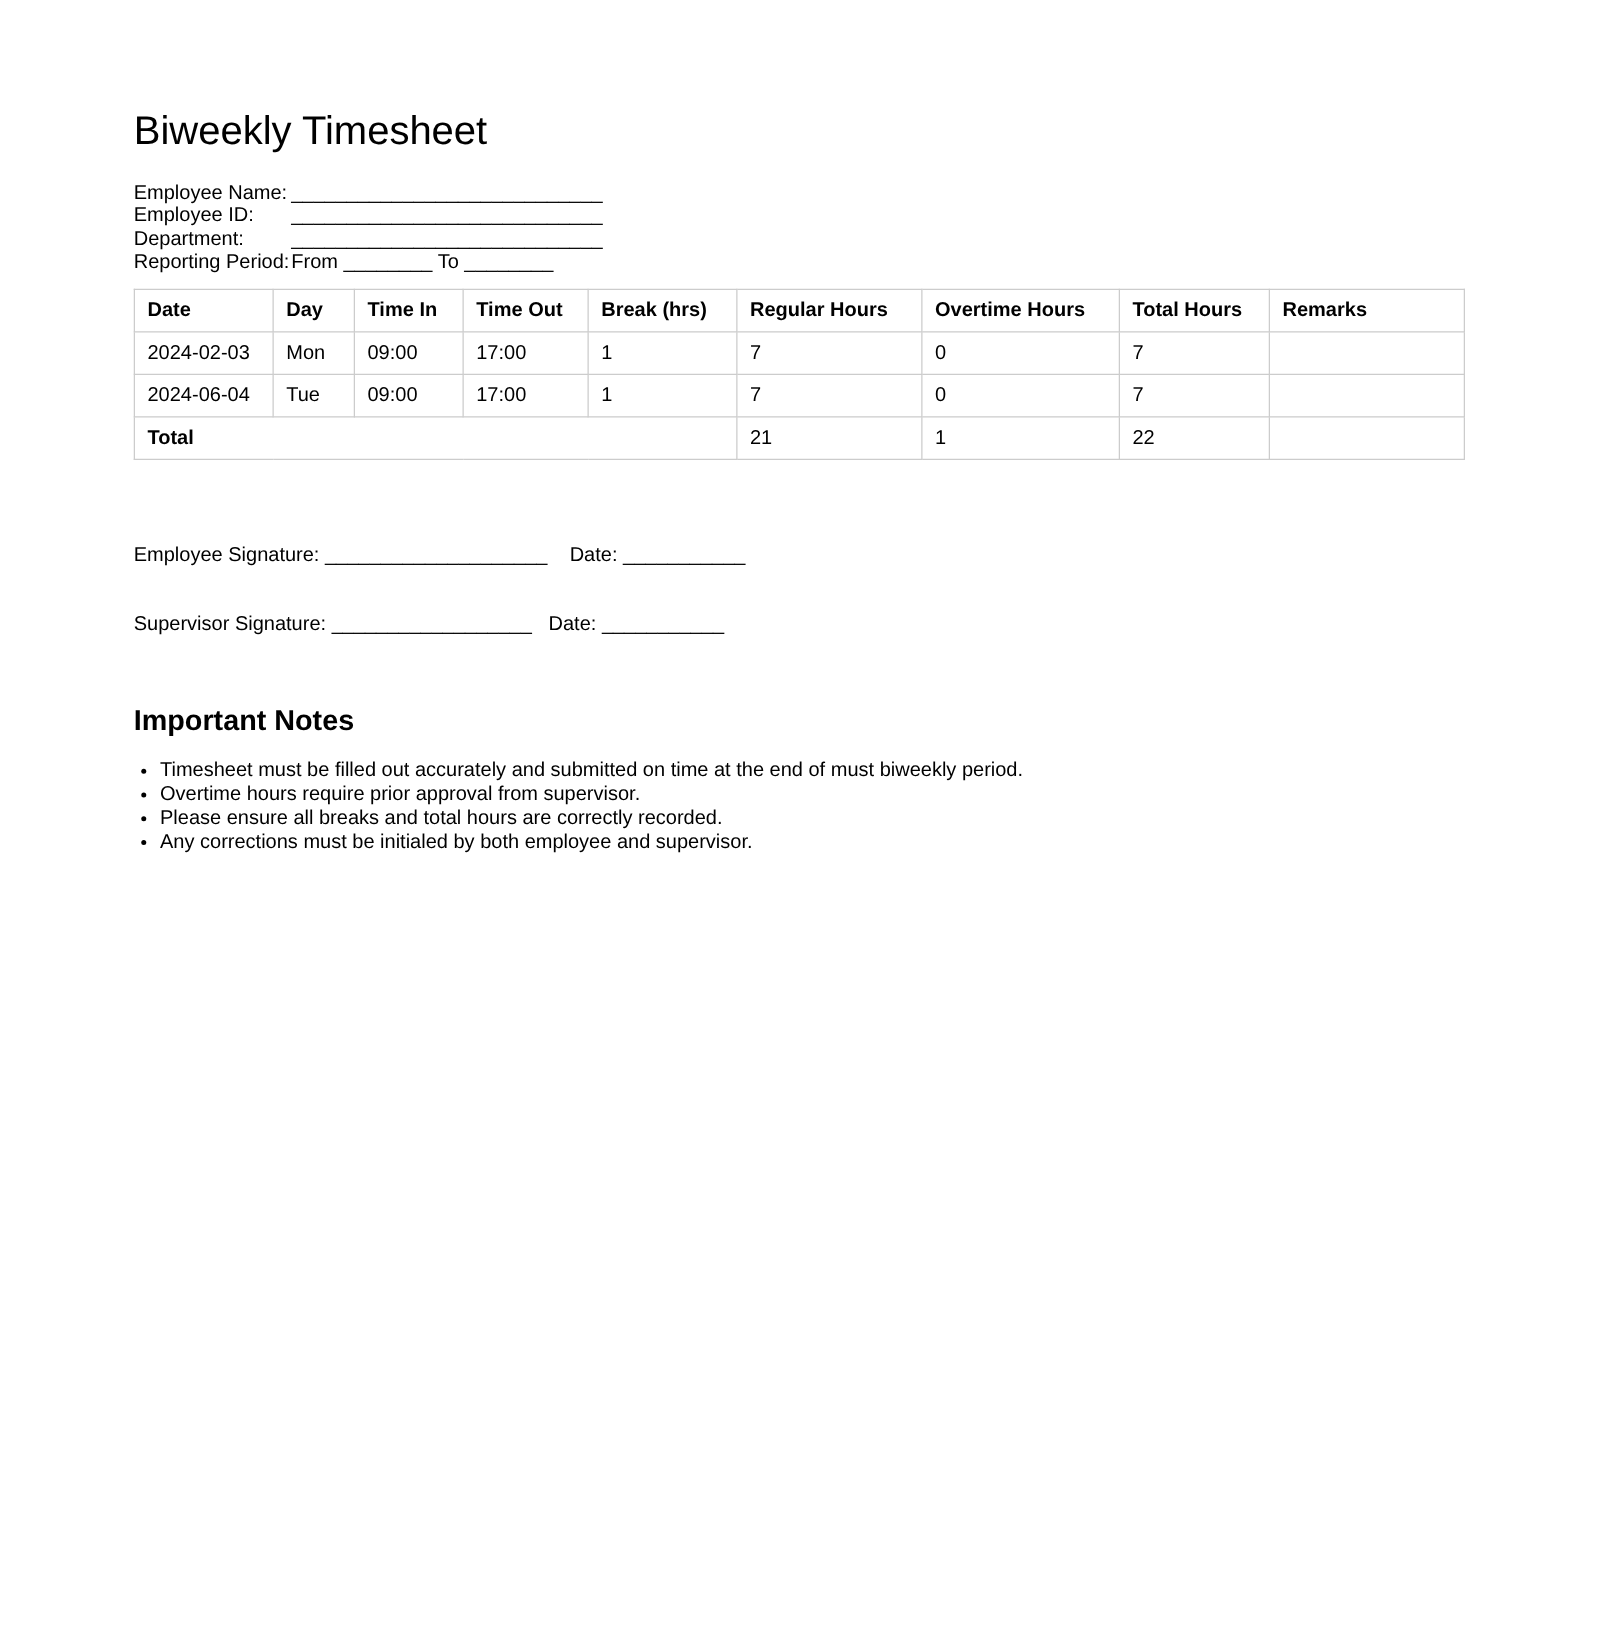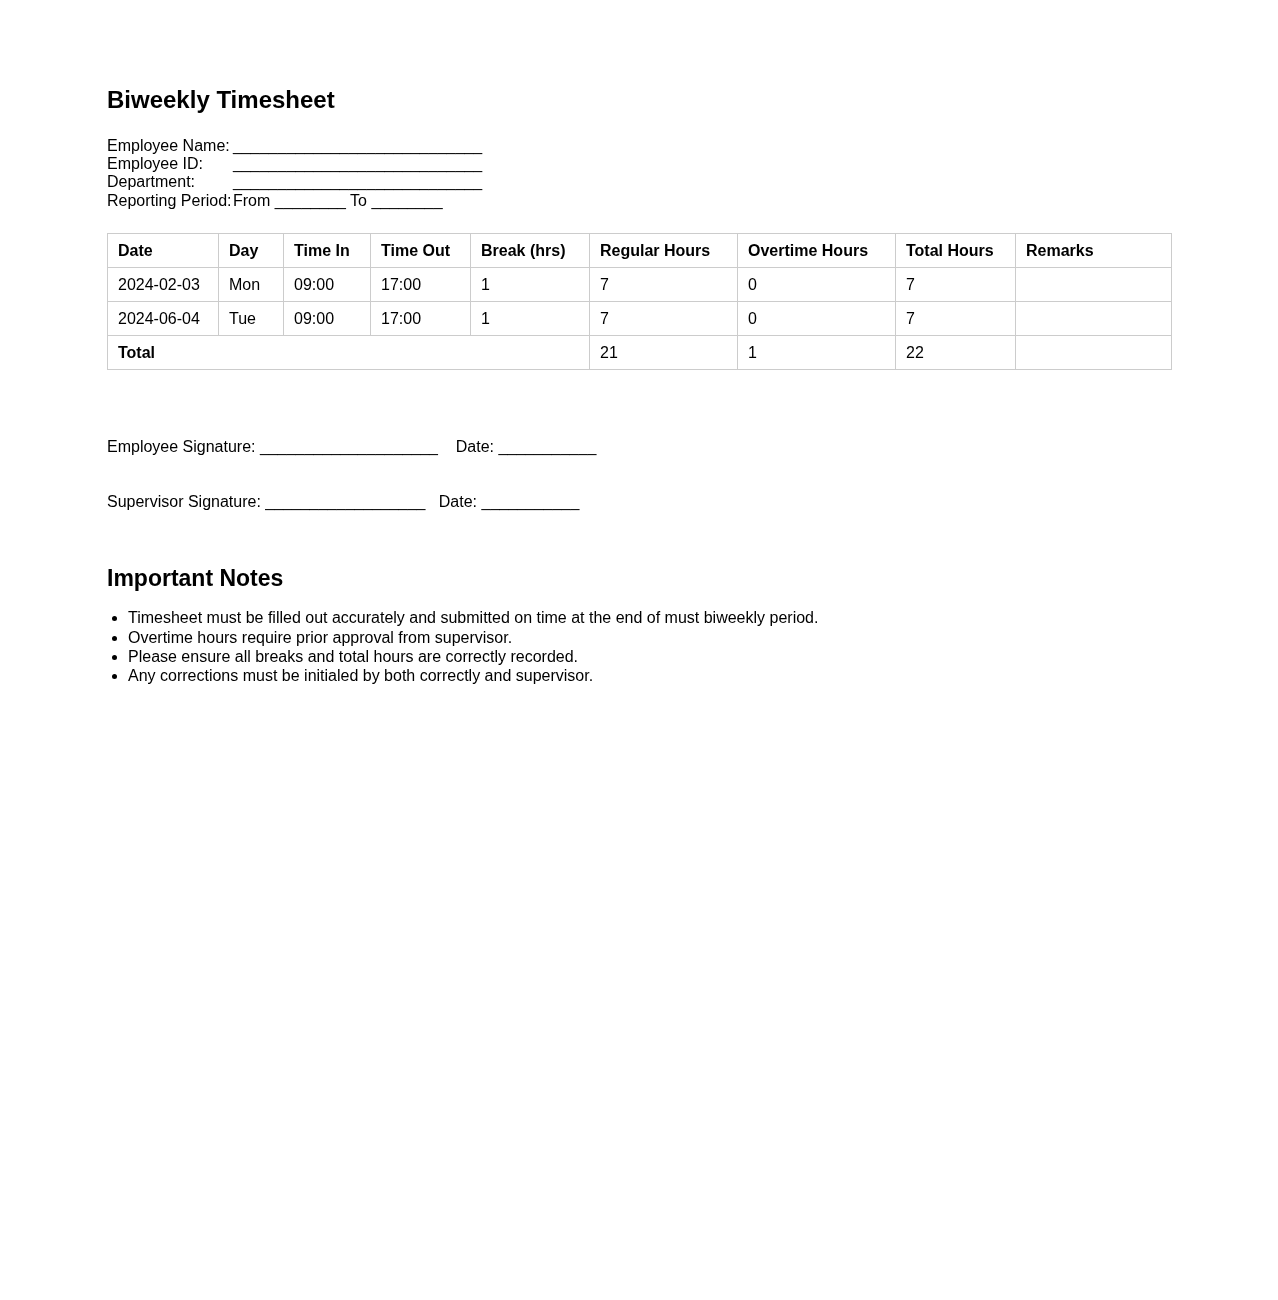--- a/index.html
+++ b/index.html
@@ -8,37 +8,37 @@
     width: 1278px;
     height: 1300px;
     overflow: hidden;
     padding: 86px 107px 0 107px;
     font-family: "Liberation Sans", sans-serif;
     font-size: 16px;
     line-height: 1.15;
     color: #000000;
   }
   h1.doc-title {
-    font-size: 24px;
+    font-size: 32px;
     line-height: 1.15;
-    font-weight: bold;
+    font-weight: normal;
     margin: 0 0 23px 0;
   }
   .fields { margin: 0; }
   .field-row { white-space: pre-wrap; }
   .field-label {
     display: inline-block;
     width: 126px;
     vertical-align: baseline;
   }
   table.timesheet {
     border-collapse: collapse;
     table-layout: fixed;
     width: 1064px;
-    margin-top: 23px;
+    margin-top: 12px;
     border-radius: 19px;
   }
   table.timesheet th, table.timesheet td {
     border: 1px solid #cccccc;
     padding: 7px 10px;
     line-height: 19px;
     text-align: left;
     vertical-align: middle;
     font-size: 16px;
     overflow: hidden;
@@ -148,14 +148,14 @@
   <div>Employee Signature: ____________________    Date: ___________</div>
   <div>Supervisor Signature: __________________   Date: ___________</div>
 </div>
 
 <h2 class="notes-title">Important Notes</h2>
 
 <ul class="notes-list">
   <li>Timesheet must be filled out accurately and submitted on time at the end of must biweekly period.</li>
   <li>Overtime hours require prior approval from supervisor.</li>
   <li>Please ensure all breaks and total hours are correctly recorded.</li>
-  <li>Any corrections must be initialed by both correctly and supervisor.</li>
+  <li>Any corrections must be initialed by both employee and supervisor.</li>
 </ul>
 
 </body></html>

